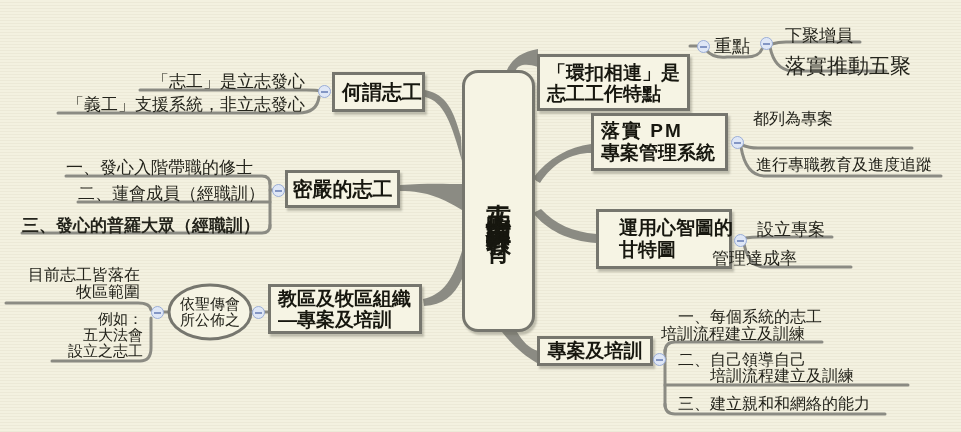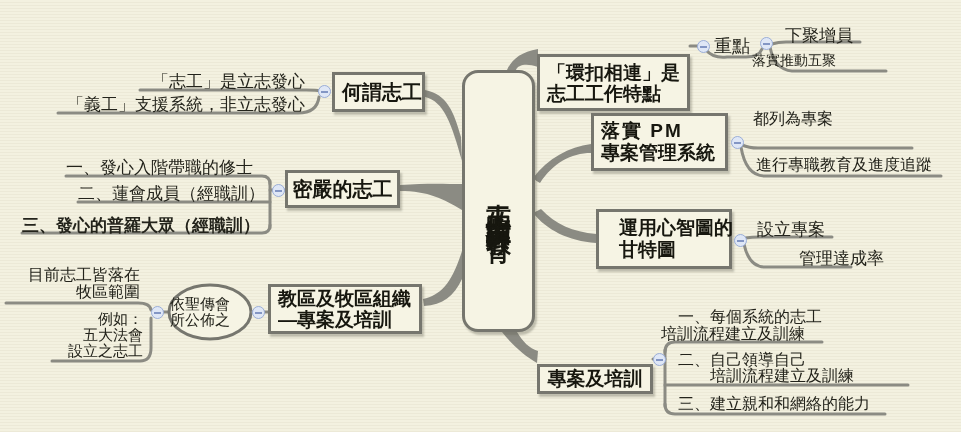--- a/index.html
+++ b/index.html
@@ -22,21 +22,21 @@
     position:absolute;left:462px;top:70px;width:73px;height:262px;
     background:#f6f4e4;border:3px solid #76766e;border-radius:16px;
     box-shadow:2px 3px 2px rgba(96,96,84,.35);
     display:flex;align-items:center;justify-content:center;box-sizing:border-box;
   }
   .center-topic .vtext{
     writing-mode:vertical-rl;font-size:25px;font-weight:bold;color:#17170f;
     letter-spacing:4px;line-height:1;
   }
   .leaf{position:absolute;color:#23231b;white-space:nowrap;}
-  .callout-text{position:absolute;color:#23231b;text-align:left;}
+  .callout-text{position:absolute;color:#23231b;text-align:center;}
   .bub{
     position:absolute;width:13px;height:13px;border-radius:50%;
     background:#dfe7f6;border:1px solid #9aadd7;box-sizing:border-box;
     display:flex;align-items:center;justify-content:center;
   }
   .bub::after{content:"";display:block;width:7px;height:2px;background:#8396c4;}
 </style>
 </head>
 <body>
 
@@ -110,21 +110,21 @@
   <div class="box" style="left:591px;top:113px;width:137px;height:58px;font-size:19px;line-height:22px;align-items:flex-start;padding-left:7px;">
     <div class="bl" style="letter-spacing:2px;">落實 PM</div>
     <div class="bl">專案管理系統</div>
   </div>
 
   <div class="box" style="left:596px;top:209px;width:136px;height:60px;font-size:19px;line-height:22px;align-items:flex-start;padding-left:20px;">
     <div class="bl">運用心智圖的</div>
     <div class="bl">甘特圖</div>
   </div>
 
-  <div class="box" style="left:537px;top:364px;width:116px;height:30px;font-size:19px;align-items:center;">
+  <div class="box" style="left:537px;top:336px;width:116px;height:30px;font-size:19px;align-items:center;">
     <div class="bl">專案及培訓</div>
   </div>
 
   <div class="callout-text" style="left:170px;top:296px;width:80px;font-size:15px;line-height:16px;">
     <div>依聖傳會</div>
     <div>所公佈之</div>
   </div>
 
   <div class="leaf" style="left:714px;top:34px;font-size:18px;">重點</div>
 
@@ -139,29 +139,29 @@
     <div>目前志工皆落在</div>
     <div>牧區範圍</div>
   </div>
   <div class="leaf" style="left:8px;top:311px;width:135px;text-align:right;font-size:15px;line-height:16px;white-space:normal;">
     <div>例如：</div>
     <div>五大法會</div>
     <div>設立之志工</div>
   </div>
 
   <div class="leaf" style="left:785px;top:24px;font-size:17px;">下聚增員</div>
-  <div class="leaf" style="left:752px;top:52px;font-size:14px;">落實推動五聚</div>
+  <div class="leaf" style="left:785px;top:52px;font-size:21px;">落實推動五聚</div>
 
   <div class="leaf" style="left:753px;top:110px;font-size:16px;line-height:17px;">
     <div>都列為專案</div>
   </div>
   <div class="leaf" style="left:756px;top:155px;font-size:16px;">進行專職教育及進度追蹤</div>
 
   <div class="leaf" style="left:757px;top:218px;font-size:17px;">設立專案</div>
-  <div class="leaf" style="left:799px;top:247px;font-size:17px;">管理達成率</div>
+  <div class="leaf" style="left:712px;top:247px;font-size:17px;">管理達成率</div>
 
   <div class="leaf" style="left:678px;top:307px;font-size:16px;">一、每個系統的志工</div>
   <div class="leaf" style="left:661px;top:324px;font-size:16px;">培訓流程建立及訓練</div>
   <div class="leaf" style="left:678px;top:350px;font-size:16px;">二、自己領導自己</div>
   <div class="leaf" style="left:710px;top:366px;font-size:16px;">培訓流程建立及訓練</div>
   <div class="leaf" style="left:678px;top:394px;font-size:16px;">三、建立親和和網絡的能力</div>
 
   <div class="bub" style="left:318px;top:85px;"></div>
   <div class="bub" style="left:272px;top:184px;"></div>
   <div class="bub" style="left:151px;top:306px;"></div>

